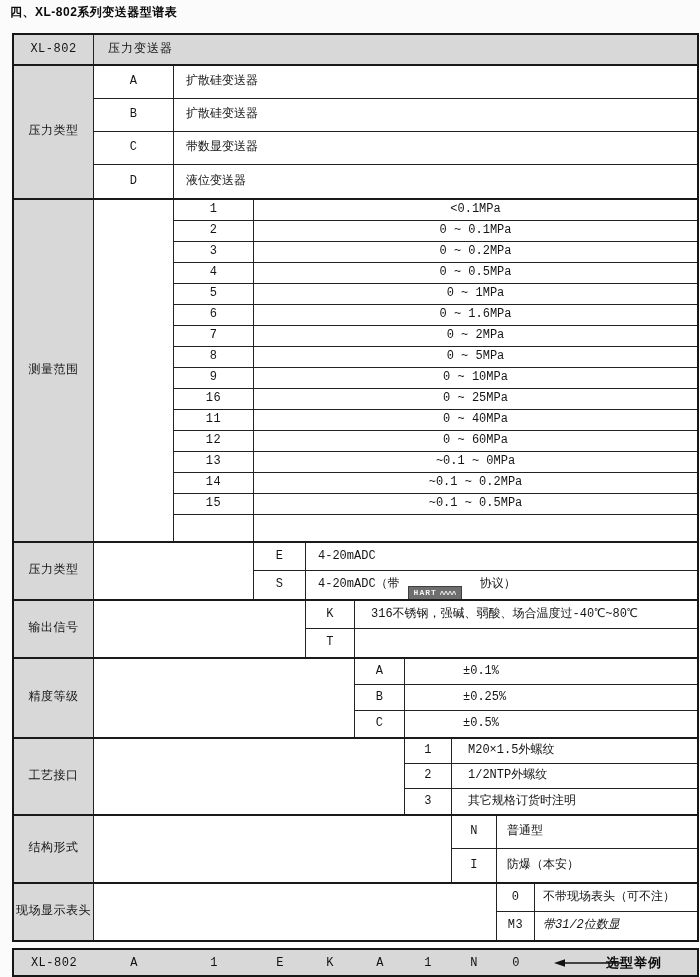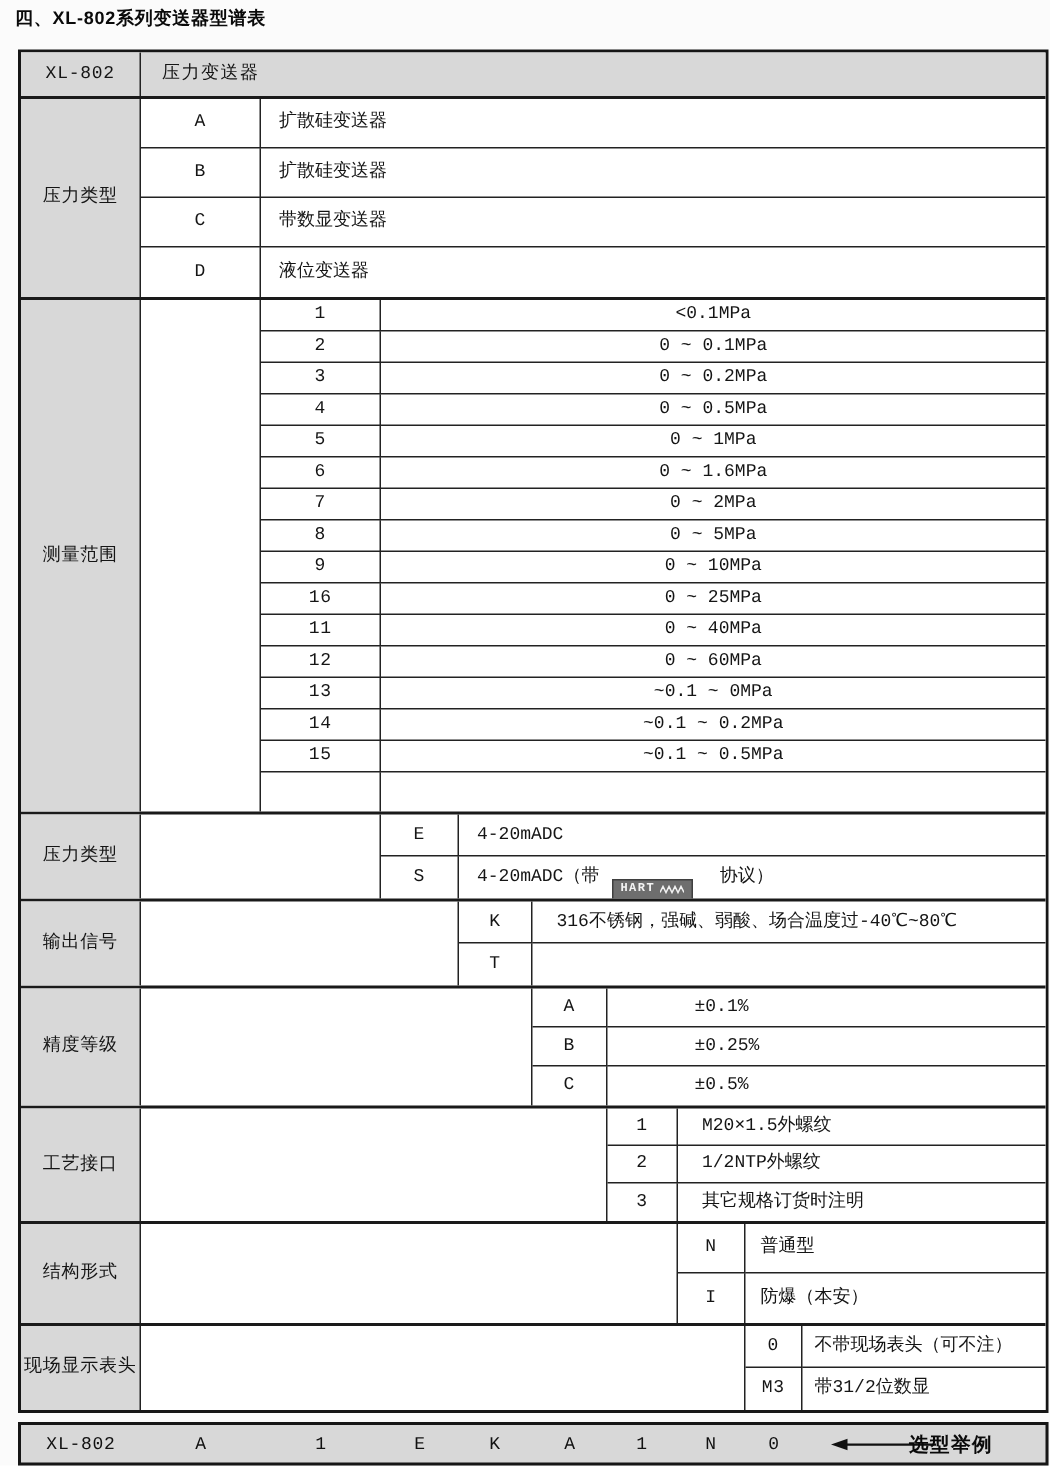--- a/index.html
+++ b/index.html
@@ -171,21 +171,21 @@
         <div class="cell desc-cell rb" style="padding-left: 10px;">普通型</div>
         <div class="cell code-cell">I</div>
         <div class="cell desc-cell" style="padding-left: 10px;">防爆（本安）</div>
       </div>
       <div class="section" style="grid-template-columns: 80px 403px 38px 1fr; grid-template-rows: repeat(2, 28px);">
         <div class="cell label-cell" style="grid-row: 1 / span 2;">现场显示表头</div>
         <div class="cell spacer-cell" style="grid-area: 1 / 2 / span 2;"></div>
         <div class="cell code-cell rb">0</div>
         <div class="cell desc-cell rb" style="padding-left: 8px;">不带现场表头（可不注）</div>
         <div class="cell code-cell">M3</div>
-        <div class="cell desc-cell" style="padding-left: 8px;">带31/2位数显</div>
+        <div class="cell desc-cell" style="padding-left: 8px; font-style: italic;">带31/2位数显</div>
       </div>
     </div>
 </div>
 
 <div class="example-bar" id="exampleBar">
   <svg class="bar-arrow" width="70" height="10" viewBox="0 0 70 10">
     <line x1="9" y1="5" x2="70" y2="5" stroke="#111" stroke-width="1.5"></line>
     <polygon points="0,5 11,1.2 11,8.8" fill="#111"></polygon>
   </svg>
   <span class="example-label">选型举例</span>

